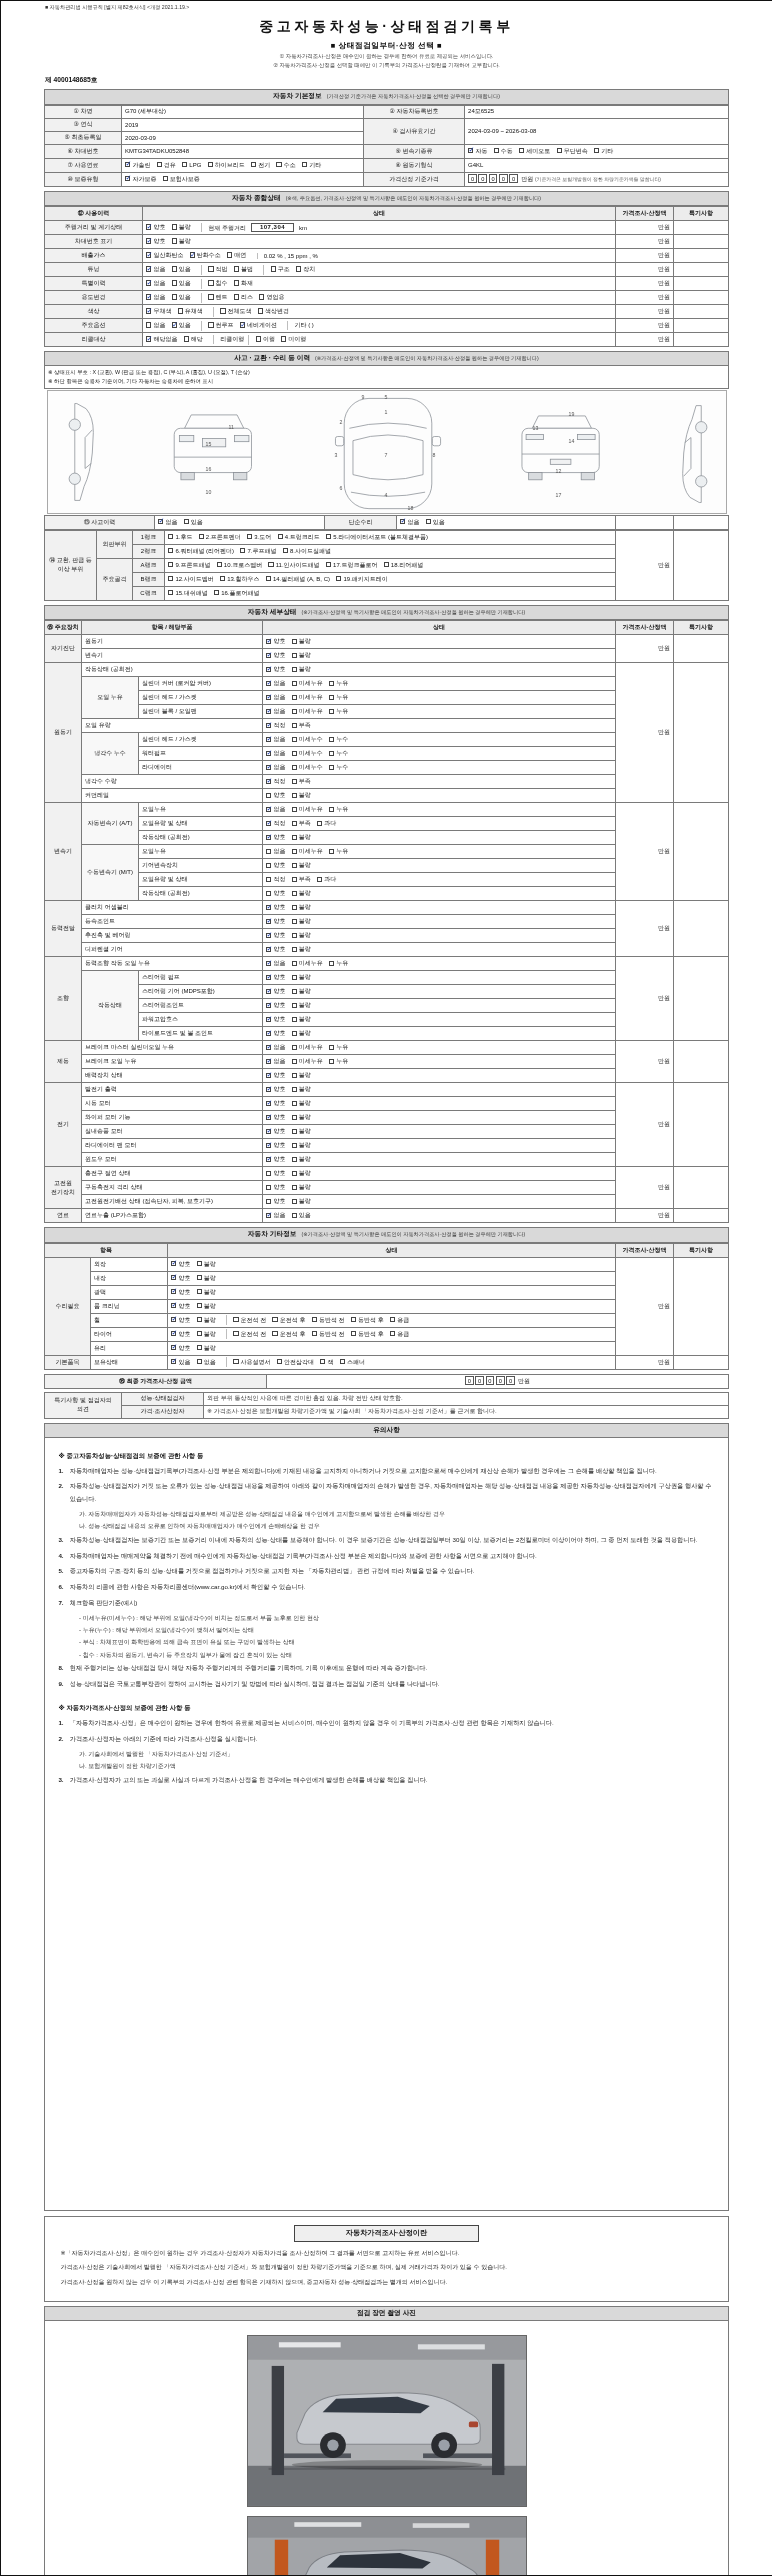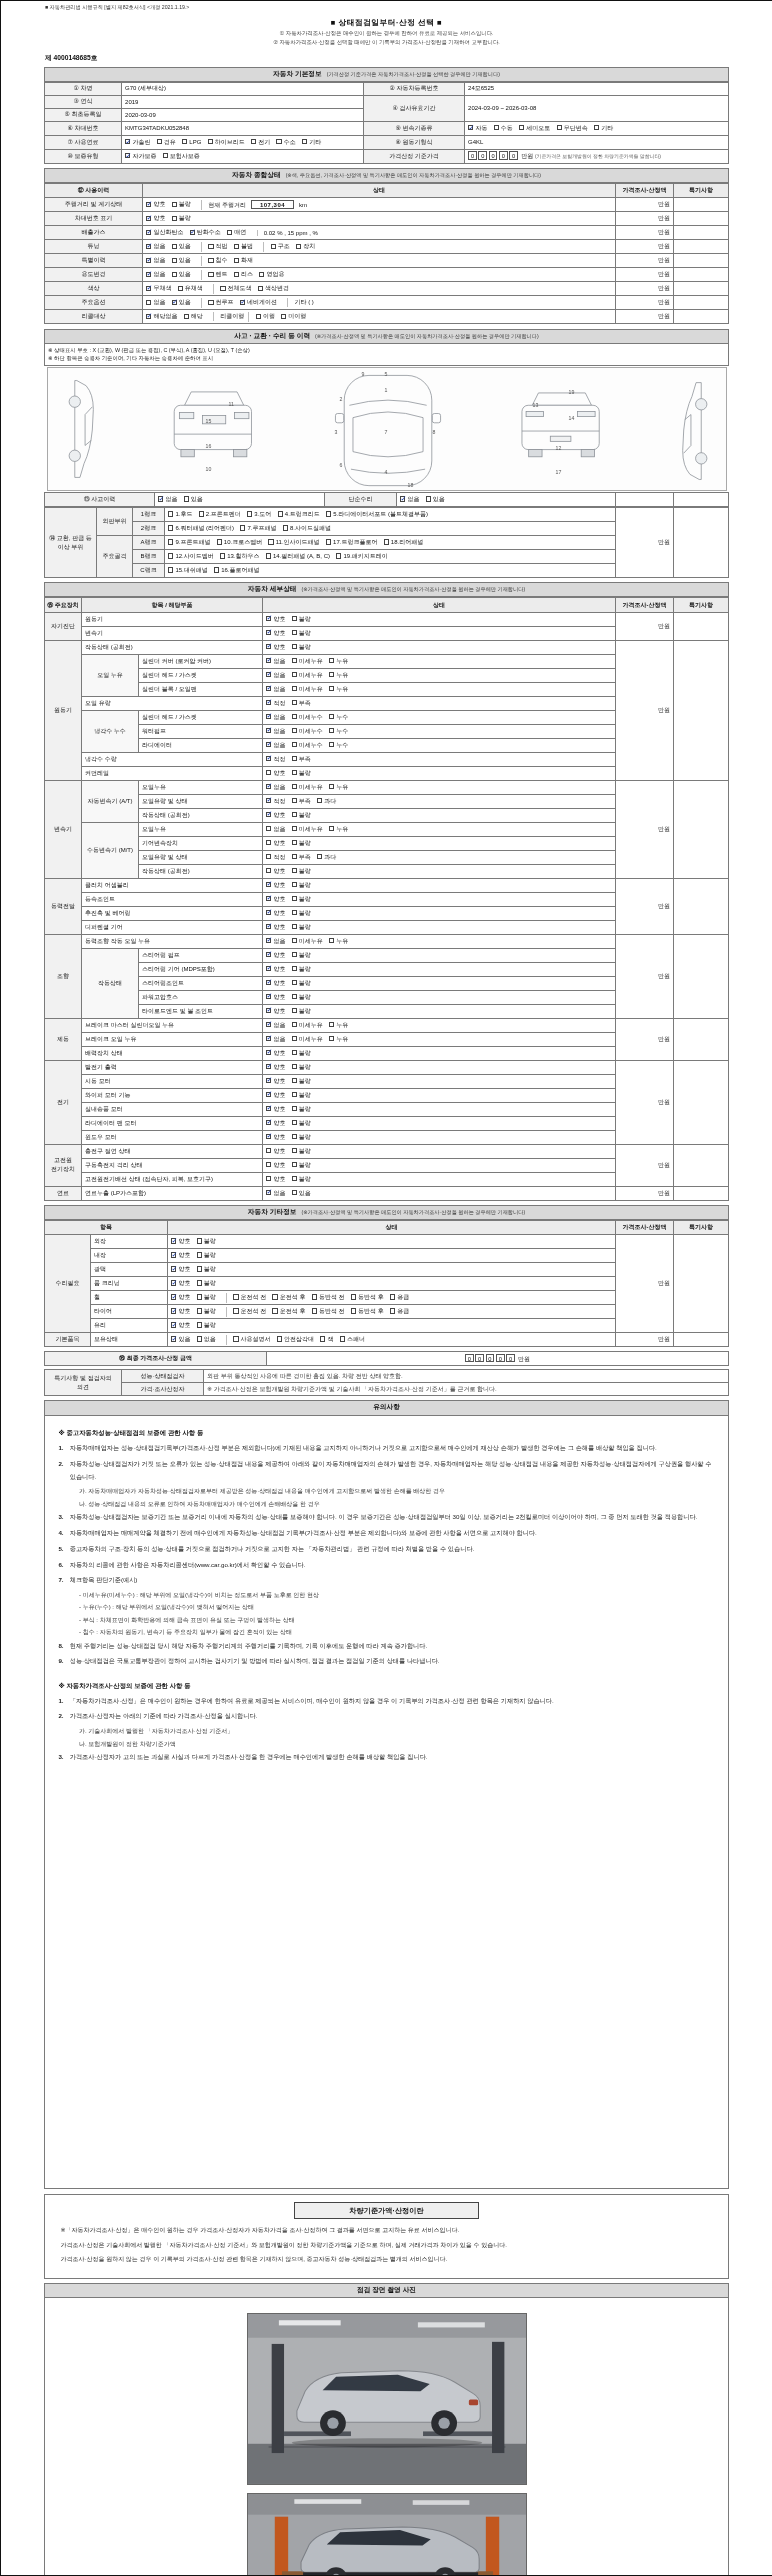--- a/index.html
+++ b/index.html
@@ -51,20 +51,21 @@
 .w-basic1{width:77px}.w-basic2{width:242px}.w-basic3{width:101px}
 </style>
 </head>
 <body>
 
 <div class="frame"></div>
 
 <div class="doc">
 
   <div class="law-note">■ 자동차관리법 시행규칙 [별지 제82호서식] &lt;개정 2021.1.19.&gt;</div>
+  <div class="title">중고자동차성능·상태점검기록부</div>
   <div class="subtitle">■ 상태점검일부터·산정 선택 ■</div>
   <div class="sub-note">① 자동차가격조사·산정은 매수인이 원하는 경우에 한하여 유료로 제공되는 서비스입니다.</div>
   <div class="sub-note">② 자동차가격조사·산정을 선택할 때에만 이 기록부의 가격조사·산정란을 기재하여 교부합니다.</div>
   <div class="doc-no">제 4000148685호</div>
 
   <div class="sec-bar">
     <span>자동차 기본정보</span>
     <span class="bar-note">(가격산정 기준가격은 자동차가격조사·산정을 선택한 경우에만 기재합니다)</span>
   </div>
   <table class="tbl">
@@ -720,21 +721,21 @@
         <div class="n-sub">가. 기술사회에서 발행한 「자동차가격조사·산정 기준서」</div>
         <div class="n-sub">나. 보험개발원이 정한 차량기준가액</div>
         <div class="n-item">
           <span class="n-no">3.</span>
           <span class="n-text">가격조사·산정자가 고의 또는 과실로 사실과 다르게 가격조사·산정을 한 경우에는 매수인에게 발생한 손해를 배상할 책임을 집니다.</span>
         </div>
       </div>
   </div>
 
   <div class="price-box">
-    <div class="pb-title">차량기준가액·산정이란</div>
+    <div class="pb-title">자동차가격조사·산정이란</div>
     <div>
         <p class="pb-line">※「자동차가격조사·산정」은 매수인이 원하는 경우 가격조사·산정자가 자동차가격을 조사·산정하여 그 결과를 서면으로 고지하는 유료 서비스입니다.</p>
         <p class="pb-line">가격조사·산정은 기술사회에서 발행한 「자동차가격조사·산정 기준서」와 보험개발원이 정한 차량기준가액을 기준으로 하며, 실제 거래가격과 차이가 있을 수 있습니다.</p>
         <p class="pb-line">가격조사·산정을 원하지 않는 경우 이 기록부의 가격조사·산정 관련 항목은 기재하지 않으며, 중고자동차 성능·상태점검과는 별개의 서비스입니다.</p>
       </div>
   </div>
 
   <div class="sec-bar">점검 장면 촬영 사진</div>
   <div class="photo-area">
     <div class="photo">

